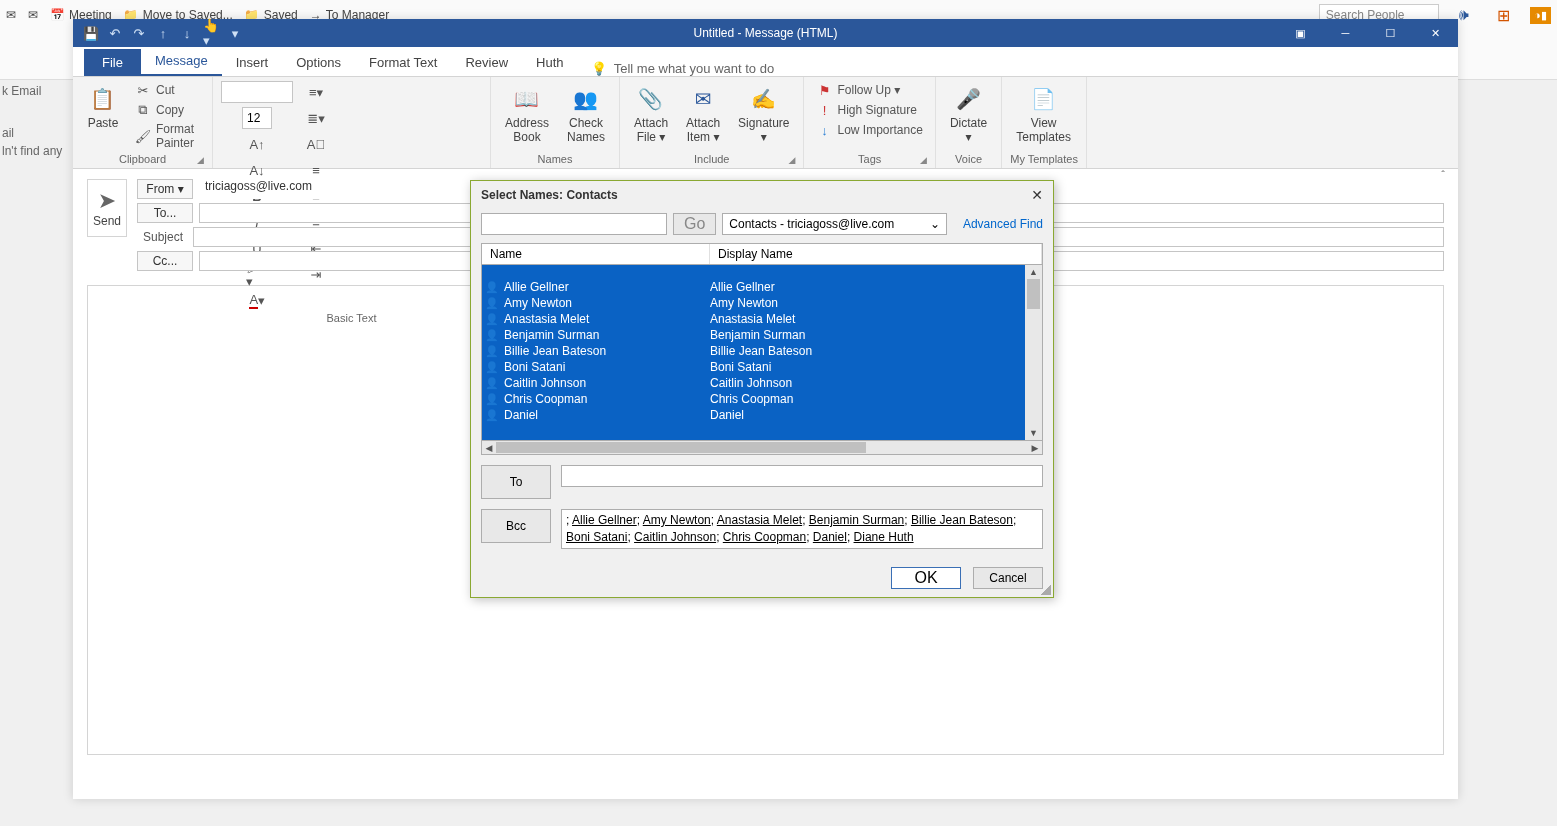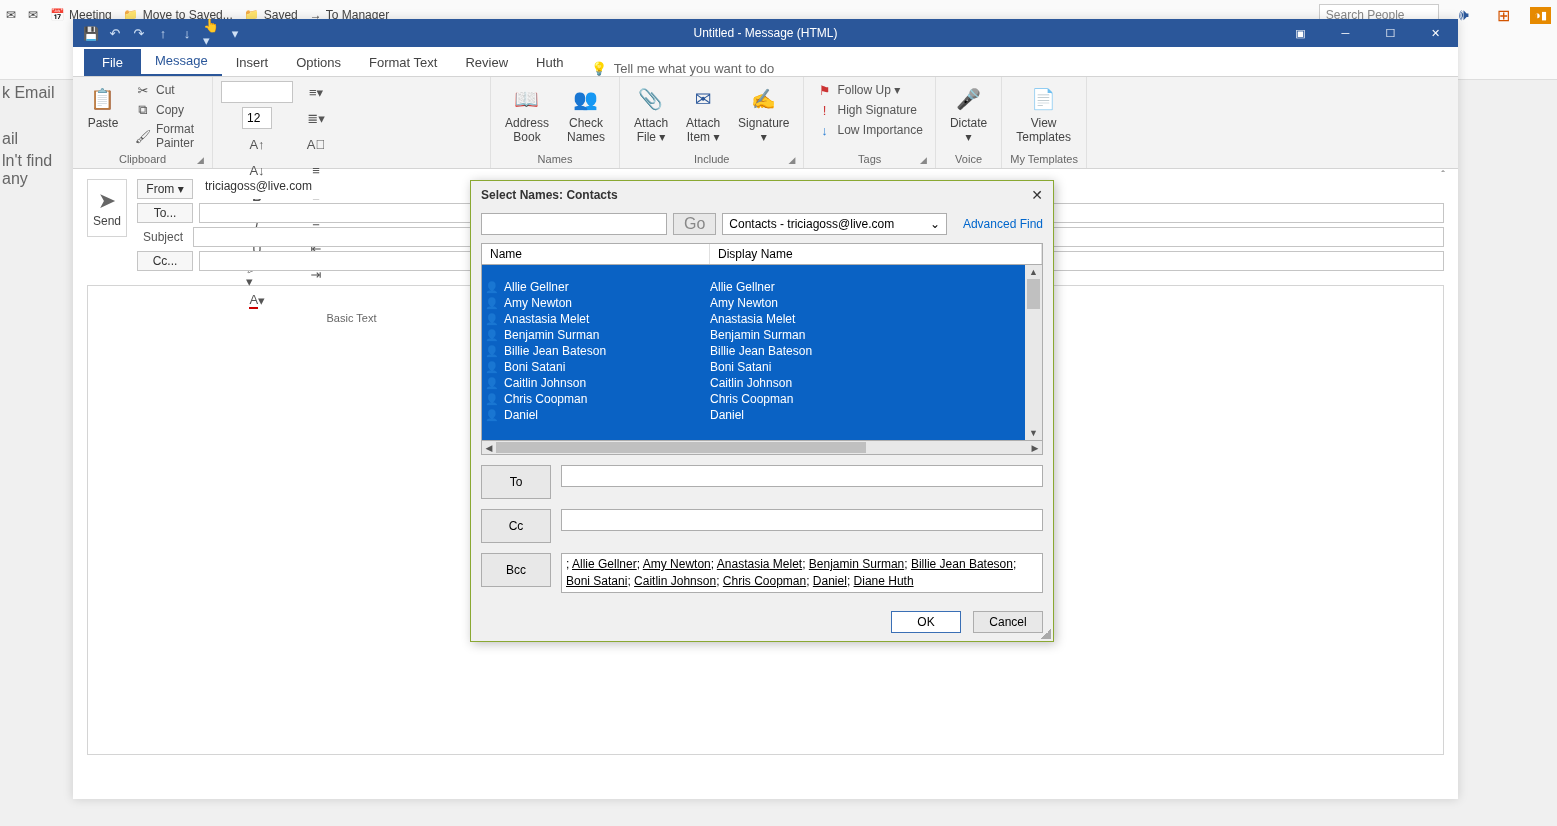--- a/index.html
+++ b/index.html
@@ -3,21 +3,21 @@
 <meta charset="utf-8">
 <style>
 * { box-sizing: border-box; margin: 0; padding: 0; font-family: "Segoe UI", Arial, sans-serif; }
 body { background: #f0f0f0; width: 1557px; height: 826px; overflow: hidden; position: relative; font-size: 13px; }
 
 
 .bg-window { position: absolute; left: 0; top: 0; width: 1557px; height: 80px; background: #fafafa; border-bottom: 1px solid #ddd; }
 .bg-toolbar { display: flex; align-items: center; height: 30px; padding: 2px 6px; gap: 12px; font-size: 12px; color: #444; }
 .bg-item { display: flex; align-items: center; gap: 4px; }
 .bg-search { margin-left: auto; border: 1px solid #ccc; background: #fff; padding: 3px 6px; width: 120px; font-size: 12px; color: #888; }
-.bg-left { position: absolute; left: 0; top: 80px; width: 65px; height: 200px; color: #666; font-size: 16px; }
+.bg-left { position: absolute; left: 0; top: 80px; width: 65px; height: 200px; color: #666; font-size: 12px; }
 .bg-left div { margin: 4px 2px; }
 
 
 .msg-window { position: absolute; left: 73px; top: 19px; width: 1385px; height: 780px; background: #fff; box-shadow: 0 0 10px rgba(0,0,0,0.15); }
 
 
 .titlebar { height: 28px; background: #2b579a; color: #fff; display: flex; align-items: center; font-size: 12px; position: relative; }
 .qat { display: flex; align-items: center; gap: 8px; padding: 0 10px; }
 .qat-icon { width: 16px; height: 16px; display: inline-flex; align-items: center; justify-content: center; color: #cfe0f5; font-size: 13px; }
 .title-text { position: absolute; left: 50%; transform: translateX(-50%); }
@@ -99,21 +99,21 @@
 .hscroll { height: 14px; border: 1px solid #adadad; border-top: none; background: #e8e8e8; position: relative; display:flex; }
 .hleft,.hright{width:14px;display:flex;align-items:center;justify-content:center;font-size:9px;color:#555;}
 .htrack{flex:1;position:relative;}
 .hthumb{position:absolute;left:0;top:1px;height:11px;width:370px;background:#c0c0c0;}
 
 .reciprow { display: flex; align-items: flex-start; gap: 10px; margin-top: 10px; }
 .recipbtn { width: 70px; height: 34px; border: 1px solid #adadad; background: #e8e8e8; font-size: 12px; display: flex; align-items: center; justify-content: center; }
 .recipbox { flex: 1; min-height: 22px; border: 1px solid #adadad; background: #fff; font-size: 12px; padding: 2px 4px; line-height: 1.4; }
 .recipbox .nm { text-decoration: underline; }
 .dlg-footer { display: flex; justify-content: flex-end; gap: 12px; padding: 8px 10px; }
-.okbtn { width: 70px; height: 22px; border: 1px solid #3a6fb5; background: #fff; font-size: 12px; }
+.okbtn { width: 70px; height: 22px; border: 1px solid #3a6fb5; background: #fff; font-size: 16px; }
 .cancelbtn { width: 70px; height: 22px; border: 1px solid #adadad; background: #e8e8e8; font-size: 12px; }
 .resize { position:absolute; right:2px; bottom:2px; width:10px;height:10px; background:linear-gradient(135deg,transparent 50%,#aaa 50%);}
 </style>
 </head>
 <body>
 
 <div class="bg-window">
   <div class="bg-toolbar">
     <span class="bg-item">✉</span>
     <span class="bg-item">✉</span>
@@ -423,24 +423,20 @@
           <div class="hthumb"></div>
         </div>
       <div class="hright">▶</div>
     </div>
 
     <div class="reciprow">
       <div class="recipbtn">To</div>
       <div class="recipbox"></div>
     </div>
     <div class="reciprow">
-      <div class="recipbtn">Cc</div>
-      <div class="recipbox"></div>
-    </div>
-    <div class="reciprow">
       <div class="recipbtn">Bcc</div>
       <div class="recipbox" id="bcc-box">; <span class="nm">Allie Gellner</span>; <span class="nm">Amy Newton</span>; <span class="nm">Anastasia Melet</span>; <span class="nm">Benjamin Surman</span>; <span class="nm">Billie Jean Bateson</span>; <span class="nm">Boni Satani</span>; <span class="nm">Caitlin Johnson</span>; <span class="nm">Chris Coopman</span>; <span class="nm">Daniel</span>; <span class="nm">Diane Huth</span></div>
     </div>
   </div>
   <div class="dlg-footer">
     <button class="okbtn">OK</button>
     <button class="cancelbtn">Cancel</button>
   </div>
   <div class="resize"></div>
 </div>

